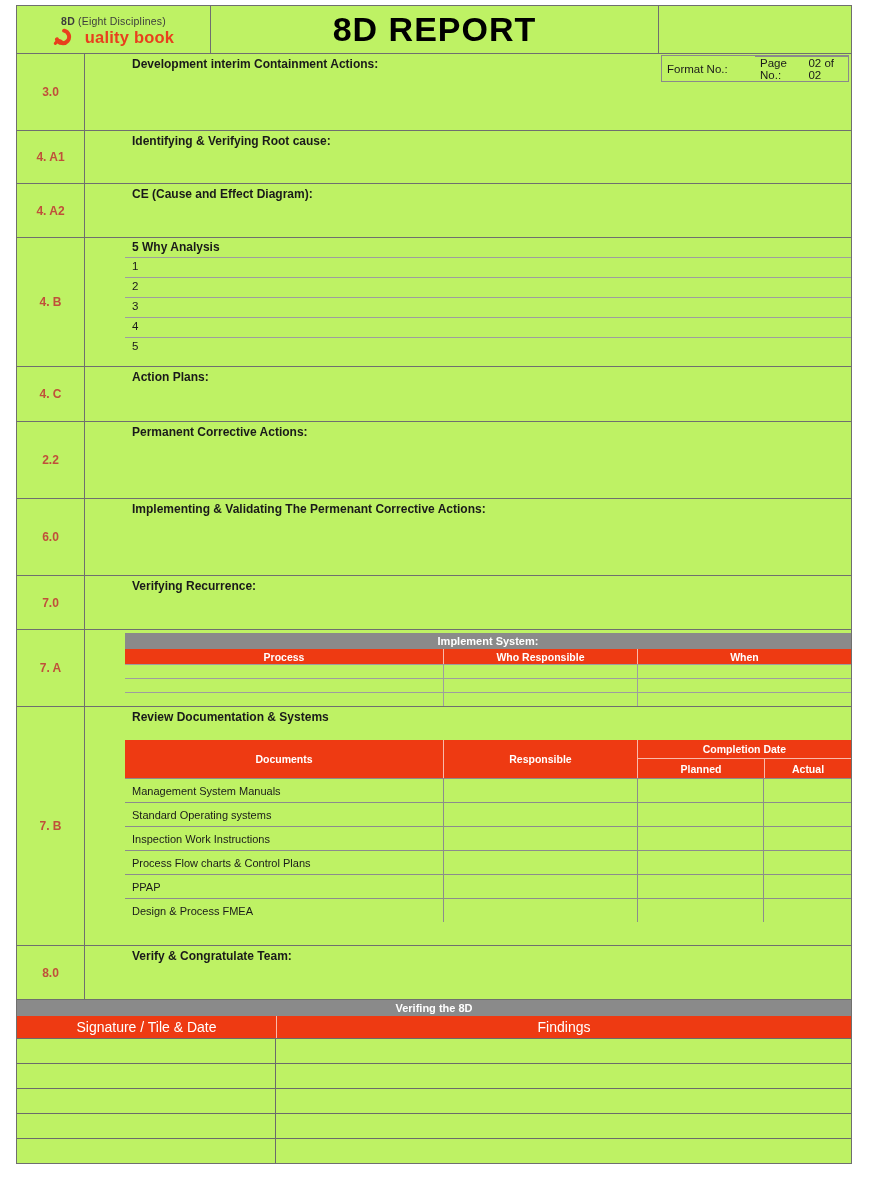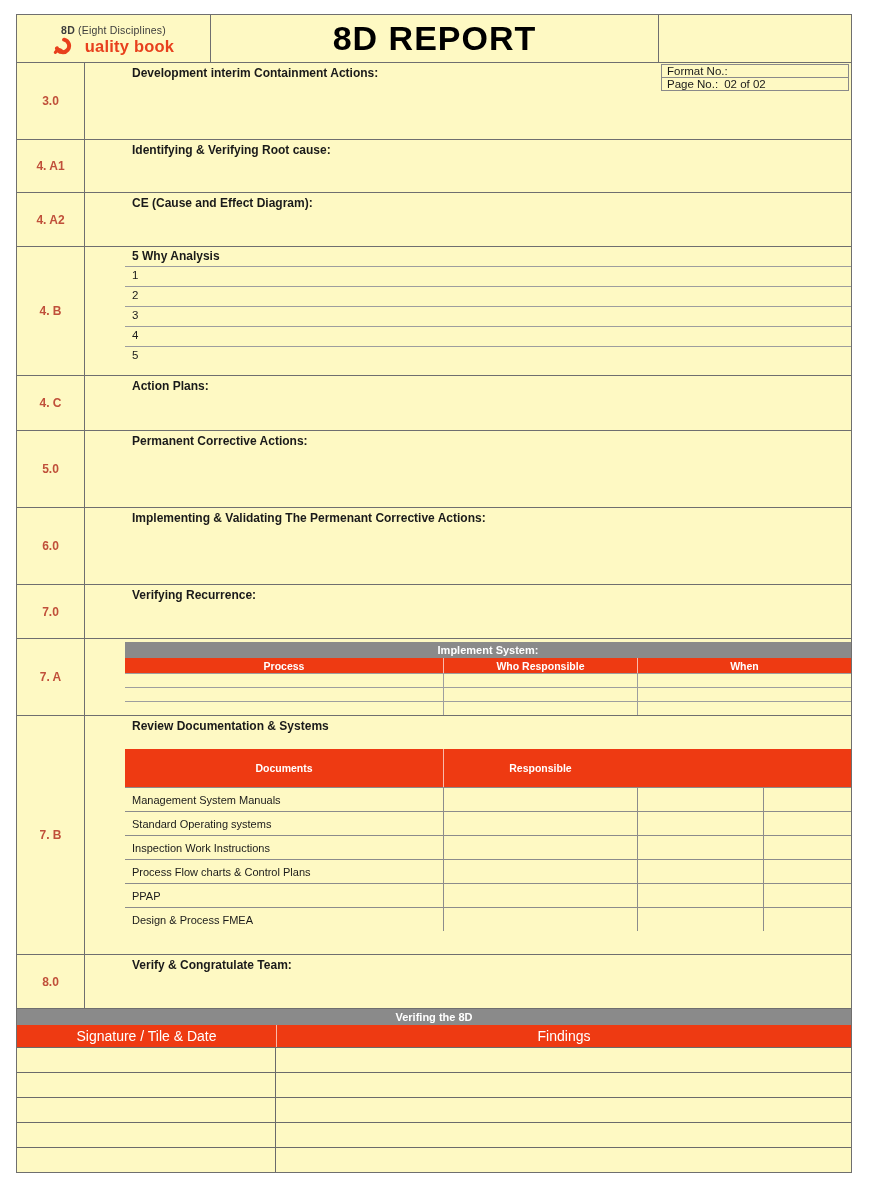--- a/index.html
+++ b/index.html
@@ -4,24 +4,24 @@
 <style>
   * { box-sizing: border-box; margin: 0; padding: 0; }
   html, body { background: #ffffff; }
   body {
     width: 873px; height: 1190px;
     font-family: "Liberation Sans", sans-serif;
     color: #1a1a1a;
     position: relative;
   }
   .form {
-    position: absolute; left: 16px; top: 14px;
+    position: absolute; left: 16px; top: 5px;
     width: 836px;
     border: 1px solid #6f6f6f;
-    background: #fef9c3;
+    background: #bef264;
   }
 
   
   .hdr { display: flex; height: 47px; }
   .hdr-logo {
     width: 194px; border-right: 1px solid #6f6f6f;
     display: flex; flex-direction: column; align-items: center; justify-content: center;
     padding-top: 2px;
   }
   .tagline { font-size: 10.5px; color: #3c3c3c; letter-spacing: 0.2px; }
@@ -29,21 +29,21 @@
   .brand { display: flex; align-items: center; gap: 1px; margin-top: 1px; }
   .brand-text { color: #e8401d; font-weight: bold; font-size: 16.5px; letter-spacing: 0.2px; margin-left: 12px; }
   .hdr-title {
     flex: 1; display: flex; align-items: center; justify-content: center;
     font-size: 34px; font-weight: bold; letter-spacing: 1px; color: #000;
   }
   .hdr-meta {
     width: 193px; border-left: 1px solid #6f6f6f;
     display: flex; flex-direction: column; padding: 2px;
   }
-  .meta-box { flex: 1; border: 1px solid #8a8a8a; display: flex; flex-direction: column; margin-top: 47px; }
+  .meta-box { flex: 1; border: 1px solid #8a8a8a; display: flex; flex-direction: row; margin-top: 47px; }
   .meta-row { flex: 1; display: flex; align-items: center; padding: 0 5px; font-size: 11.5px; }
   .meta-row + .meta-row { border-top: 1px solid #8a8a8a; }
   .meta-val { margin-left: 6px; }
 
   
   .sec { display: flex; border-top: 1px solid #6f6f6f; }
   .num {
     width: 68px; border-right: 1px solid #6f6f6f; flex: 0 0 68px;
     display: flex; align-items: center; justify-content: center;
     color: #c0503a; font-weight: bold; font-size: 12px;
@@ -157,21 +157,21 @@
       <div class="why-row">5</div>
     </div>
   </div>
 
   <div class="sec h55">
     <div class="num">4. C</div>
     <div class="content">Action Plans:</div>
   </div>
 
   <div class="sec h77">
-    <div class="num">5.0</div>
+    <div class="num">2.2</div>
     <div class="content">Permanent Corrective Actions:</div>
   </div>
 
   <div class="sec h77">
     <div class="num">6.0</div>
     <div class="content">Implementing &amp; Validating The Permenant Corrective Actions:</div>
   </div>
 
   <div class="sec h54">
     <div class="num">7.0</div>
@@ -205,20 +205,27 @@
     </div>
   </div>
 
   <div class="sec h239">
     <div class="num">7. B</div>
     <div class="content nopad">
       <div class="docs-title">Review Documentation &amp; Systems</div>
       <div class="doc-head">
         <div class="dh-doc">Documents</div>
         <div class="dh-resp">Responsible</div>
+        <div class="dh-comp">
+          <div class="dh-comp-top">Completion Date</div>
+          <div class="dh-comp-bot">
+            <div class="dh-planned">Planned</div>
+            <div class="dh-actual">Actual</div>
+          </div>
+        </div>
       </div>
       <div class="doc-row">
           <div class="dc1">Management System Manuals</div>
           <div class="dc2"></div>
           <div class="dc3"></div>
           <div class="dc4"></div>
         </div>
       <div class="doc-row">
           <div class="dc1">Standard Operating systems</div>
           <div class="dc2"></div>

